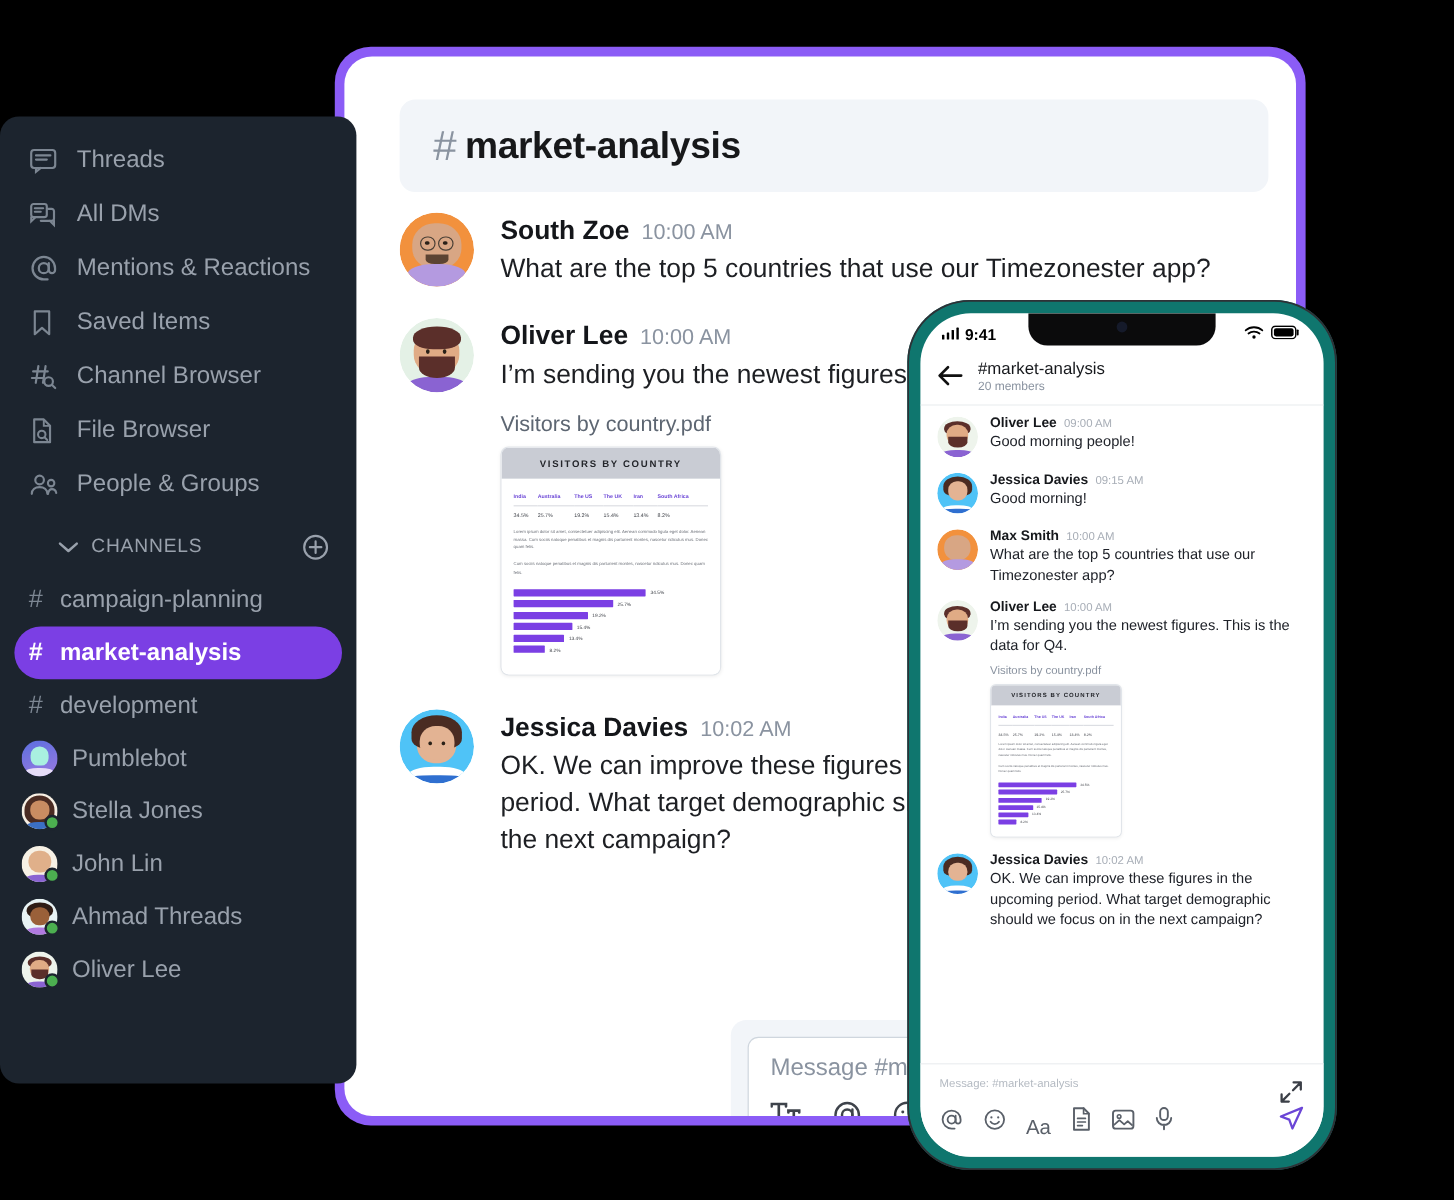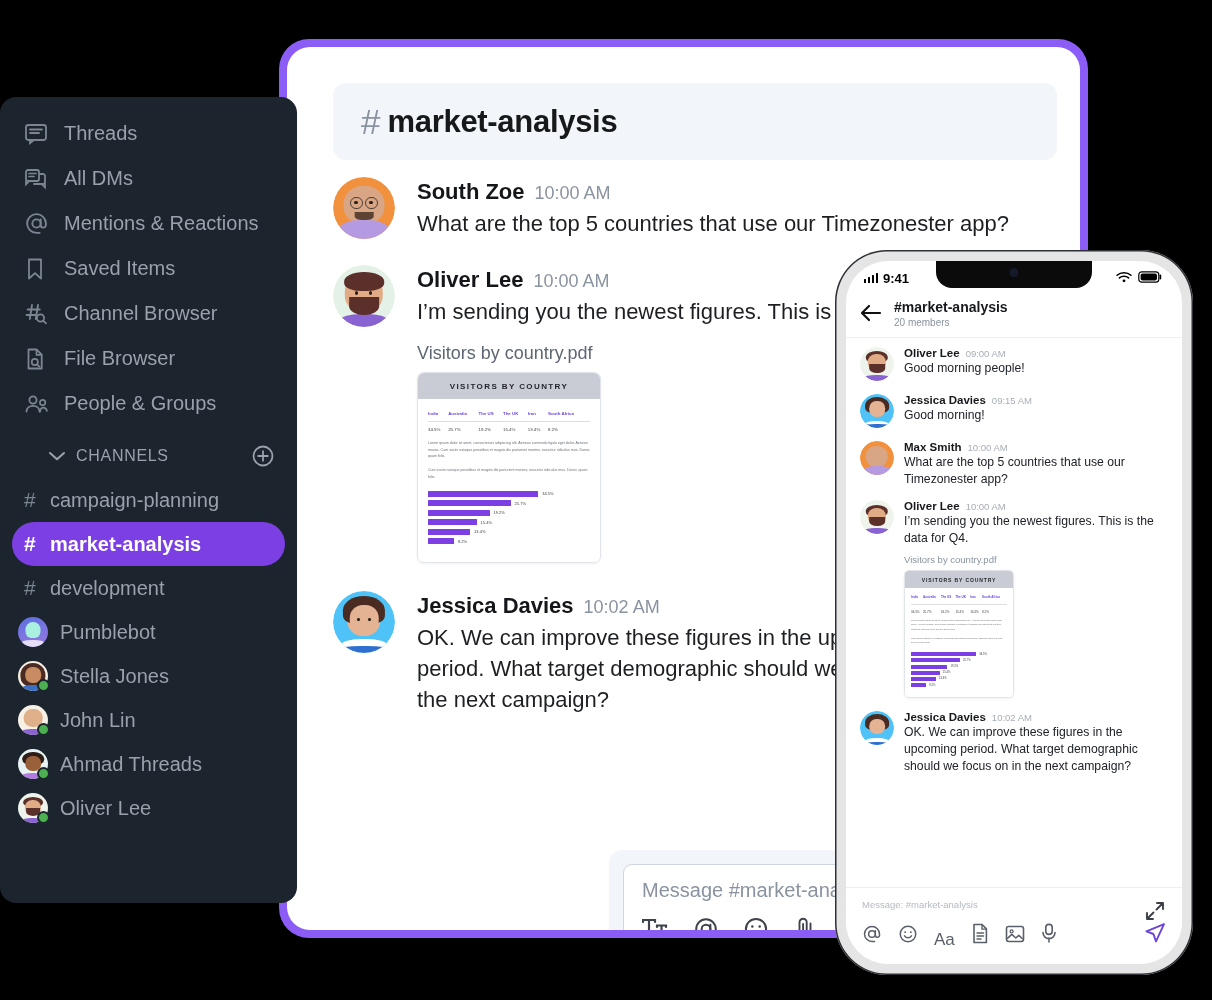--- a/index.html
+++ b/index.html
@@ -160,23 +160,23 @@
 
   .dm-item { display: flex; align-items: center; height: 44px; padding-left: 18px; color: #99a1ac; font-size: 20px; }
   .dm-av { width: 30px; height: 30px; border-radius: 50%; margin-right: 12px; position: relative; flex: 0 0 30px; overflow: visible; }
   .dm-av .dot {
     position: absolute; right: -2px; bottom: -1px; width: 13px; height: 13px;
     border-radius: 50%; background: #4caf50; border: 2px solid #1c242e;
   }
 
   
   .phone {
-    position: absolute; left: 835px; top: 250px;
+    position: absolute; left: 756px; top: 250px;
     width: 358px; height: 725px;
-    background: #e5e5e5;
+    background: #0f766e;
     border-radius: 52px;
     padding: 11px;
     box-shadow: 0 0 0 1.5px #2e3136 inset;
   }
   .phone-screen {
     width: 100%; height: 100%;
     background: #fff; border-radius: 42px; overflow: hidden;
     position: relative;
   }
   .notch {
@@ -193,21 +193,21 @@
   .sb-left { display: flex; align-items: center; gap: 5px; }
   .sb-right { display: flex; align-items: center; gap: 6px; }
   .bars { display: flex; align-items: flex-end; gap: 1.5px; height: 10px; }
   .bars i { width: 2.4px; background: #000; display: block; border-radius: .5px; }
 
   .phone-header {
     display: flex; align-items: center; padding: 4px 16px 9px 14px;
     border-bottom: 1px solid #eceef1;
   }
   .ph-back { color: #111; margin-right: 12px; display: flex; align-items: center; }
-  .ph-title { font-size: 14px; font-weight: 700; color: #16181c; line-height: 1.2; }
+  .ph-title { font-size: 14px; font-weight: 400; color: #16181c; line-height: 1.2; }
   .ph-sub { font-size: 10px; color: #8a93a0; margin-top: 1px; }
 
   .ph-msgs { padding: 9px 0 0 0; }
   .ph-msg { display: flex; padding: 0 14px 0 14px; margin-bottom: 13px; }
   .ph-av { width: 34px; height: 34px; border-radius: 50%; flex: 0 0 34px; margin-right: 10px; overflow: hidden; }
   .ph-body { flex: 1; }
   .ph-meta { display: flex; align-items: baseline; }
   .ph-author { font-size: 11.5px; font-weight: 700; color: #16181c; }
   .ph-time { font-size: 9.5px; color: #a8aeb7; margin-left: 6px; }
   .ph-text { font-size: 12.2px; color: #20232a; line-height: 1.38; margin-top: 1px; }

